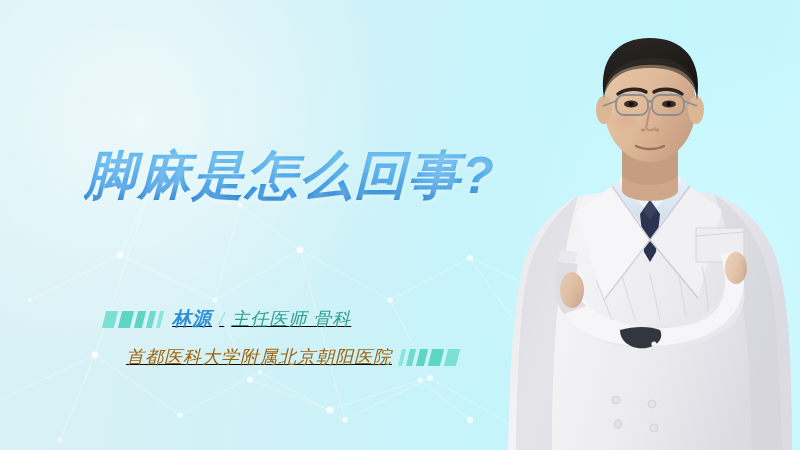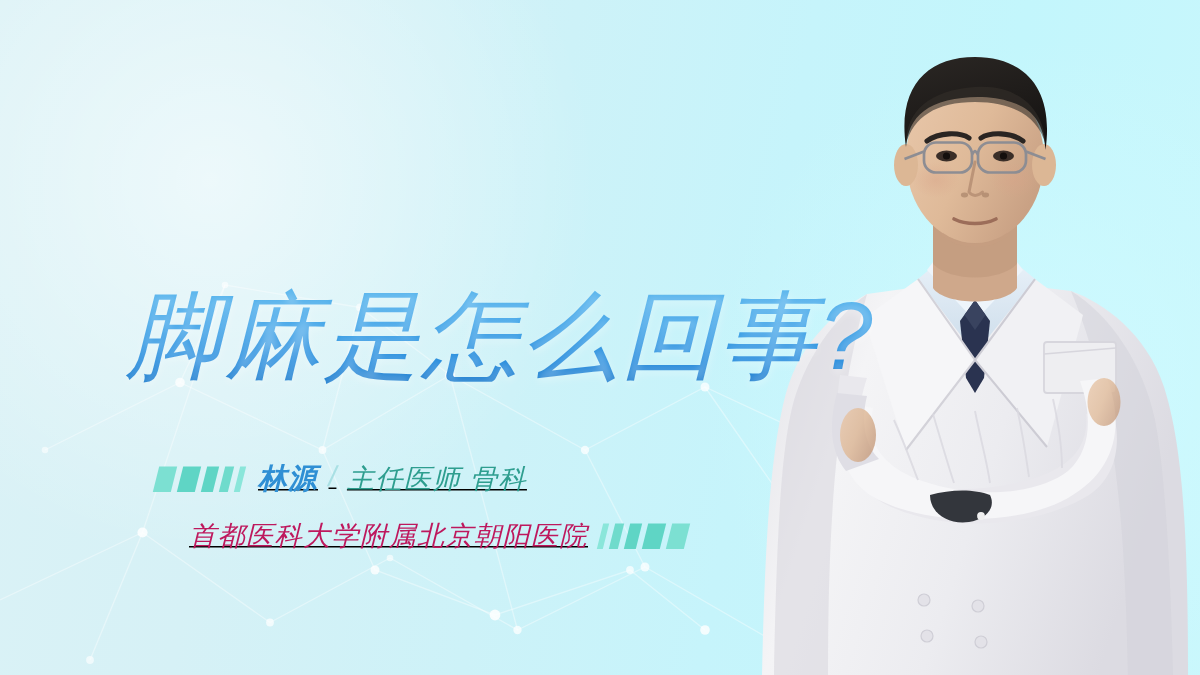--- a/index.html
+++ b/index.html
@@ -46,33 +46,32 @@
     position: absolute;
     inset: 0;
     pointer-events: none;
   }
 
   
   .title {
     position: absolute;
     left: 84px;
     top: 146px;
-    font-size: 64px;
-    font-weight: normal;
+    font-size: 52px;
+    font-weight: bold;
     font-style: italic;
     letter-spacing: 2px;
     line-height: 1.15;
     background: linear-gradient(180deg, #5bb8ee 0%, #3da3e8 38%, #2189dc 72%, #1774c6 100%);
     -webkit-background-clip: text;
     background-clip: text;
     color: transparent;
     -webkit-text-fill-color: transparent;
     white-space: nowrap;
     text-shadow: 0 2px 6px rgba(255,255,255,0.35);
-    margin-top: 42px;
   }
 
   
   .credit {
     position: absolute;
     left: 104px;
     top: 306px;
     width: 420px;
   }
   .credit-line {
@@ -128,21 +127,21 @@
   }
   .doctor-role {
     font-size: 18px;
     font-style: italic;
     color: #2e9e8f;
     letter-spacing: 1px;
   }
   .hospital {
     font-size: 18px;
     font-style: italic;
-    color: #be185d;
+    color: #a16207;
     letter-spacing: 1px;
     margin-right: 8px;
   }
 
   
   .doctor {
     position: absolute;
     right: 0;
     bottom: 0;
     width: 300px;

